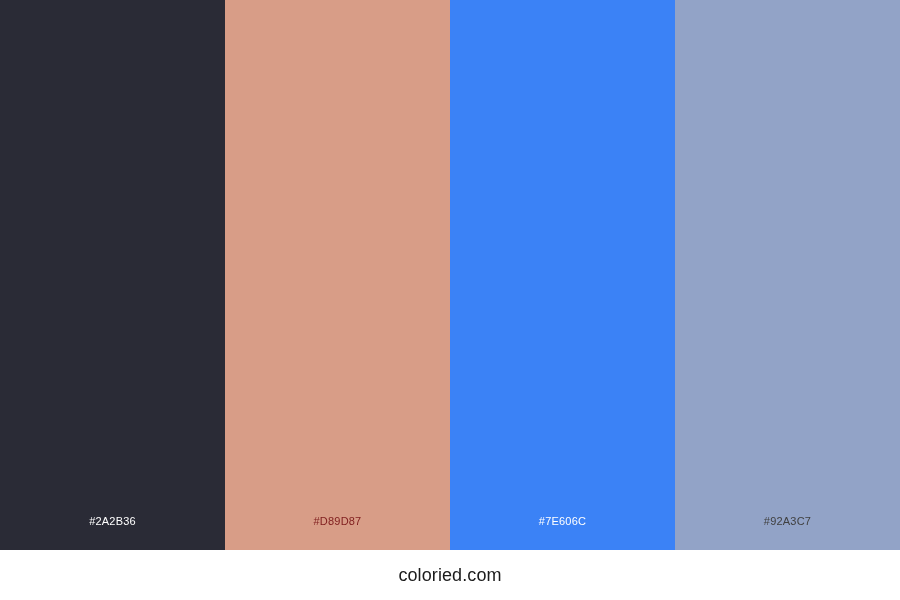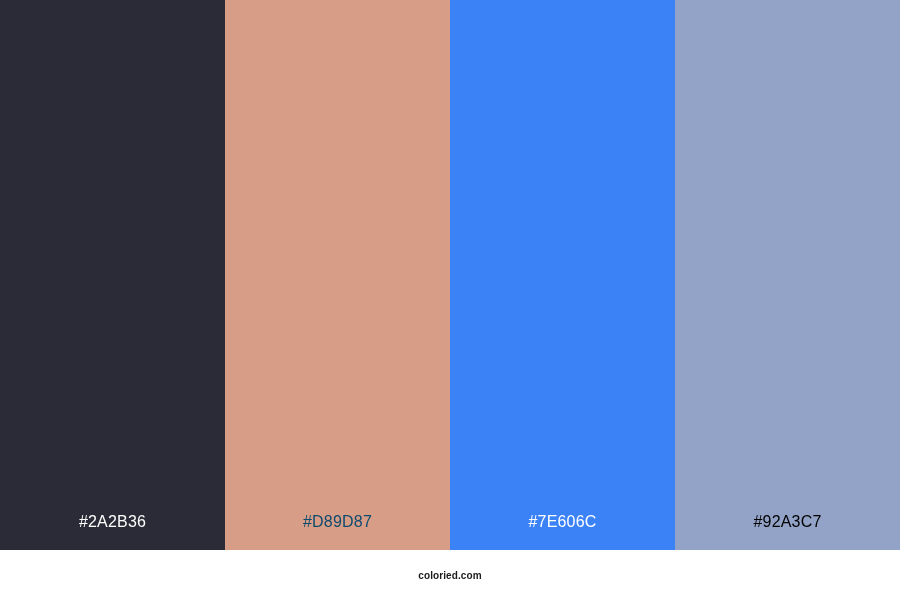--- a/index.html
+++ b/index.html
@@ -34,66 +34,66 @@
     height: 550px;
     position: relative;
     display: flex;
     align-items: flex-end;
     justify-content: center;
   }
   .swatch-label {
     display: block;
     width: 100%;
     text-align: center;
-    font-size: 16px;
+    font-size: 11px;
     line-height: 19px;
     letter-spacing: 0.2px;
     padding-bottom: 19px;
     font-family: "Liberation Sans", sans-serif;
   }
   .label-light { color: #ffffff; }
   .label-dark  { color: #1c1c1c; }
   #footer {
     flex: 1 1 auto;
     height: 50px;
     background: #ffffff;
     display: flex;
     align-items: center;
     justify-content: center;
   }
   #footer-text {
-    font-size: 10px;
-    font-weight: bold;
+    font-size: 18px;
+    font-weight: normal;
     color: #1b1b1b;
     letter-spacing: 0.1px;
     font-family: "Liberation Sans", sans-serif;
   }
 </style>
 </head>
 <body>
 
 <div id="page-wrap">
 
   <div id="palette">
 
     <div class="swatch" style="background-color: rgb(42, 43, 54);">
       <span class="swatch-label label-light" style="color: rgb(255, 255, 255);">#2A2B36</span>
     </div>
 
     <div class="swatch" style="background-color: rgb(216, 157, 135);">
-      <span class="swatch-label label-dark" style="color: #0c4a6e;">#D89D87</span>
+      <span class="swatch-label label-dark" style="color: #7f1d1d;">#D89D87</span>
     </div>
 
 
     <div class="swatch" style="background-color: #3b82f6;">
       <span class="swatch-label label-light" style="color: rgb(255, 255, 255);">#7E606C</span>
     </div>
 
     <div class="swatch" style="background-color: rgb(146, 163, 199);">
-      <span class="swatch-label label-dark" style="color: #000000;">#92A3C7</span>
+      <span class="swatch-label label-dark" style="color: #404040;">#92A3C7</span>
     </div>
 
   </div>
 
   <div id="footer" style="background-color: rgb(255, 255, 255);">
     <span id="footer-text" style="color: rgb(27, 27, 27);">coloried.com</span>
   </div>
 
 </div>
 

